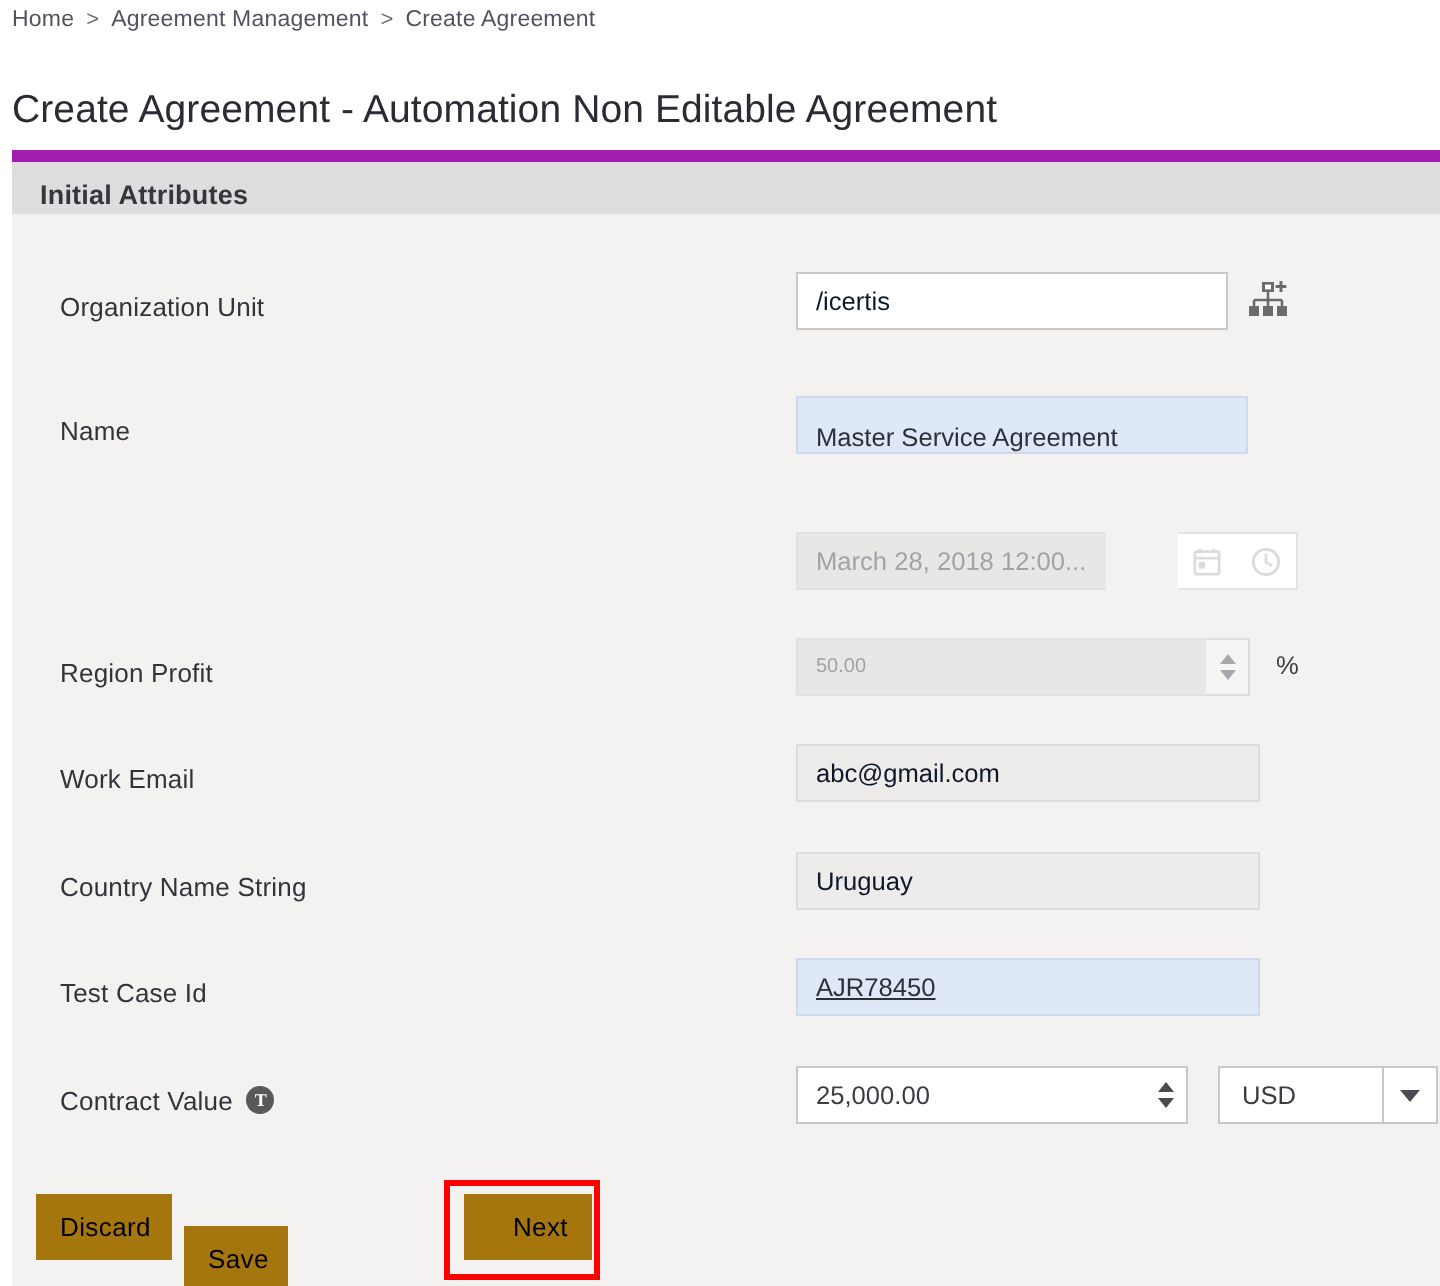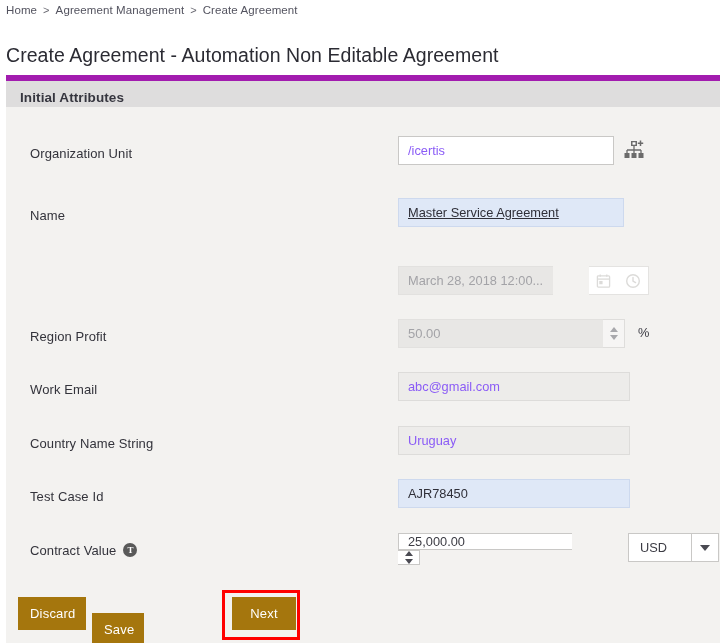--- a/index.html
+++ b/index.html
@@ -124,21 +124,21 @@
     font-family: "Liberation Serif", serif;
   }
 
   
   .txt {
     box-sizing: border-box;
     height: 29px;
     padding: 0 9px;
     font-family: "Liberation Sans", sans-serif;
     font-size: 12.8px;
-    color: #8b5cf6;
+    color: #0f172a;
     outline: none;
     border: 1px solid #d6d5d3;
   }
   .txt.white {
     background: #ffffff;
     border: 1px solid #c9c8c6;
   }
   .txt.grey {
     background: #edecea;
     border: 1px solid #dddcda;
@@ -218,21 +218,21 @@
   .spin-text-disabled {
     box-sizing: border-box;
     width: 205px;
     height: 29px;
     background: #e8e7e5;
     border: 1px solid #e2e1df;
     border-right: none;
     display: flex;
     align-items: center;
     padding-left: 9px;
-    font-size: 13px;
+    font-size: 10px;
     color: #a3a3a7;
   }
   .spin-btns {
     box-sizing: border-box;
     width: 22px;
     height: 29px;
     background: #ffffff;
     border: 1px solid #dedddb;
     border-left: none;
     display: flex;
@@ -264,21 +264,20 @@
   #test-case-input { position: absolute; left: 392px; top: 0; width: 232px; }
 
   
   .cv-wrap {
     position: absolute;
     left: 392px;
     top: 0;
     display: flex;
     align-items: stretch;
     height: 17px;
-    flex-direction: column;
   }
   .cv-text {
     box-sizing: border-box;
     width: 174px;
     height: 29px;
     background: #ffffff;
     border: 1px solid #c9c8c6;
     border-right: none;
     display: flex;
     align-items: center;
@@ -311,21 +310,20 @@
     box-sizing: border-box;
     flex: 1;
     background: #ffffff;
     border: 1px solid #c9c8c6;
     border-right: none;
     display: flex;
     align-items: center;
     padding-left: 11px;
     font-size: 12.8px;
     color: #3c3c44;
-    margin-left: 19px;
   }
   .cur-arrow {
     box-sizing: border-box;
     width: 28px;
     background: #ffffff;
     border: 1px solid #c9c8c6;
     display: flex;
     align-items: center;
     justify-content: center;
   }
@@ -344,29 +342,29 @@
     width: 714px;
     height: 57px;
     background: #f3f2f0;
     border-bottom: 1px solid #d8d7d5;
   }
   .btn {
     position: absolute;
     top: 11px;
     height: 33px;
     background: #a5760d;
-    color: #ffffff;
+    color: #000000;
     border: none;
     font-family: "Liberation Sans", sans-serif;
     font-size: 13px;
     letter-spacing: 0.2px;
     cursor: pointer;
     padding: 0 12px;
     line-height: 33px;
-    text-align: center;
+    text-align: right;
   }
   #btn-discard { left: 12px;  width: 68px; }
   #btn-save    { left: 86px;  width: 52px; margin-top: 16px; }
   #btn-next    { left: 226px; width: 64px; }
   #btn-previous{ left: 144px; width: 76px; }
 
   .highlight-box {
     position: absolute;
     left: 216px;
     top: 4px;
@@ -412,21 +410,21 @@
           <rect x="1.5" y="14" width="5" height="5" fill="#6b6b6b"></rect>
           <rect x="8.5" y="14" width="5" height="5" fill="#6b6b6b"></rect>
           <rect x="15.5" y="14" width="5" height="5" fill="#6b6b6b"></rect>
           <path d="M17.5 1.5 L17.5 7 M14.8 4.2 L20.2 4.2" stroke="#6b6b6b" stroke-width="1.5"></path>
         </svg>
       </span>
     </div>
 
     <div class="form-row" style="top:91px;">
       <span class="field-label">Name</span>
-      <div id="name-input" class="txt blue" style="display:flex;align-items:center;text-decoration:underline;">
+      <div id="name-input" class="txt blue" style="display:flex;align-items:flex-end;">
         <span>Master Service Agreement</span>
       </div>
     </div>
 
     <div class="form-row" style="top:159px;">
       <div class="date-wrap">
         <div class="date-text">March 28, 2018 12:00...</div>
         <div class="date-btns">
           <span class="icon-btn">
             <svg width="15" height="15" viewBox="0 0 16 16">
@@ -467,21 +465,21 @@
 
     <div class="form-row" style="top:319px;">
       <span class="field-label">Country Name String</span>
       <div id="country-input" class="txt grey" style="display:flex;align-items:center;">
         <span>Uruguay</span>
       </div>
     </div>
 
     <div class="form-row" style="top:372px;">
       <span class="field-label">Test Case Id</span>
-      <div id="test-case-input" class="txt blue" style="display:flex;align-items:center;">
+      <div id="test-case-input" class="txt blue" style="display:flex;align-items:center;text-decoration:underline;">
         <span>AJR78450</span>
       </div>
     </div>
 
     <div class="form-row" style="top:426px;">
       <span class="field-label">
         <span>Contract Value</span>
         <span class="tooltip-icon">T</span>
       </span>
       <div class="cv-wrap">

